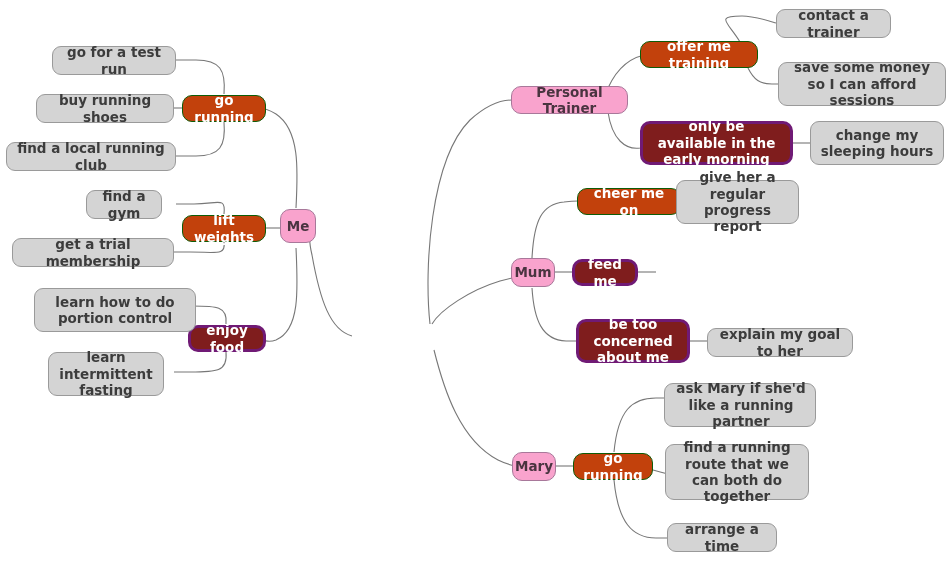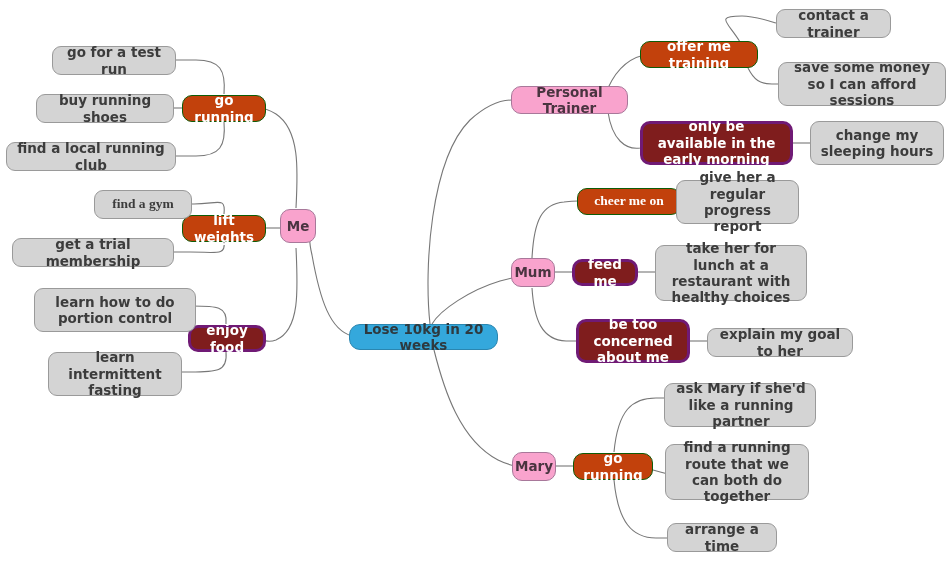--- a/index.html
+++ b/index.html
@@ -85,53 +85,51 @@
       <path d="M690,341 C696,341 702,341 708,341"></path>
 
       <path d="M555,466 C562,466 568,466 574,466"></path>
 
       <path d="M614,452 C618,410 632,398 656,398 C662,398 666,398 668,398"></path>
       <path d="M653,470 C660,472 664,473 668,474"></path>
       <path d="M614,480 C618,522 632,538 656,538 C662,538 666,538 668,538"></path>
     </g>
   </svg>
 
-  <div class="node blue" style="left:349px;top:324px;width:149px;height:26px;">Lose 10kg in 20 weeks</div>
 
   <div class="node pink" style="left:280px;top:209px;width:36px;height:34px;">Me</div>
 
   <div class="node green" style="left:182px;top:95px;width:84px;height:27px;">go running</div>
   <div class="node leaf" style="left:52px;top:46px;width:124px;height:29px;">go for a test run</div>
   <div class="node leaf" style="left:36px;top:94px;width:138px;height:29px;">buy running shoes</div>
   <div class="node leaf" style="left:6px;top:142px;width:170px;height:29px;">find a local running club</div>
 
   <div class="node green" style="left:182px;top:215px;width:84px;height:27px;">lift weights</div>
-  <div class="node leaf" style="left:94px;top:190px;width:98px;height:29px;font-family:Liberation Serif, serif;">find a gym</div>
+  <div class="node leaf" style="left:86px;top:190px;width:76px;height:29px;">find a gym</div>
   <div class="node leaf" style="left:12px;top:238px;width:162px;height:29px;">get a trial membership</div>
 
   <div class="node red" style="left:188px;top:325px;width:78px;height:27px;">enjoy food</div>
   <div class="node leaf" style="left:14px;top:288px;width:162px;height:44px;margin-left:20px;">learn how to do portion control</div>
-  <div class="node leaf" style="left:48px;top:352px;width:134px;height:44px;">learn intermittent fasting</div>
+  <div class="node leaf" style="left:48px;top:352px;width:116px;height:44px;">learn intermittent fasting</div>
 
   <div class="node pink" style="left:511px;top:86px;width:117px;height:28px;">Personal Trainer</div>
 
   <div class="node green" style="left:640px;top:41px;width:118px;height:27px;">offer me training</div>
   <div class="node leaf" style="left:778px;top:62px;width:168px;height:44px;">save some money so I can afford sessions</div>
   <div class="node leaf" style="left:776px;top:9px;width:115px;height:29px;">contact a trainer</div>
 
   <div class="node red" style="left:640px;top:121px;width:153px;height:44px;">only be available in the early morning</div>
   <div class="node leaf" style="left:810px;top:121px;width:134px;height:44px;">change my sleeping hours</div>
 
   <div class="node pink" style="left:511px;top:258px;width:44px;height:29px;">Mum</div>
 
-  <div class="node green" style="left:577px;top:188px;width:104px;height:27px;font-family:Liberation Serif, serif;">cheer me on</div>
+  <div class="node green" style="left:577px;top:188px;width:104px;height:27px;">cheer me on</div>
   <div class="node leaf" style="left:676px;top:180px;width:123px;height:44px;">give her a regular progress report</div>
 
   <div class="node red" style="left:572px;top:259px;width:66px;height:27px;">feed me</div>
-  <div class="node leaf" style="left:655px;top:245px;width:152px;height:56px;">take her for lunch at a restaurant with healthy choices</div>
 
   <div class="node red" style="left:576px;top:319px;width:114px;height:44px;">be too concerned about me</div>
   <div class="node leaf" style="left:707px;top:328px;width:146px;height:29px;">explain my goal to her</div>
 
   <div class="node pink" style="left:512px;top:452px;width:44px;height:29px;">Mary</div>
 
   <div class="node green" style="left:573px;top:453px;width:80px;height:27px;">go running</div>
   <div class="node leaf" style="left:664px;top:383px;width:152px;height:44px;padding-left:11px;">ask Mary if she'd like a running partner</div>
   <div class="node leaf" style="left:665px;top:444px;width:144px;height:56px;">find a running route that we can both do together</div>
   <div class="node leaf" style="left:667px;top:523px;width:110px;height:29px;">arrange a time</div>

